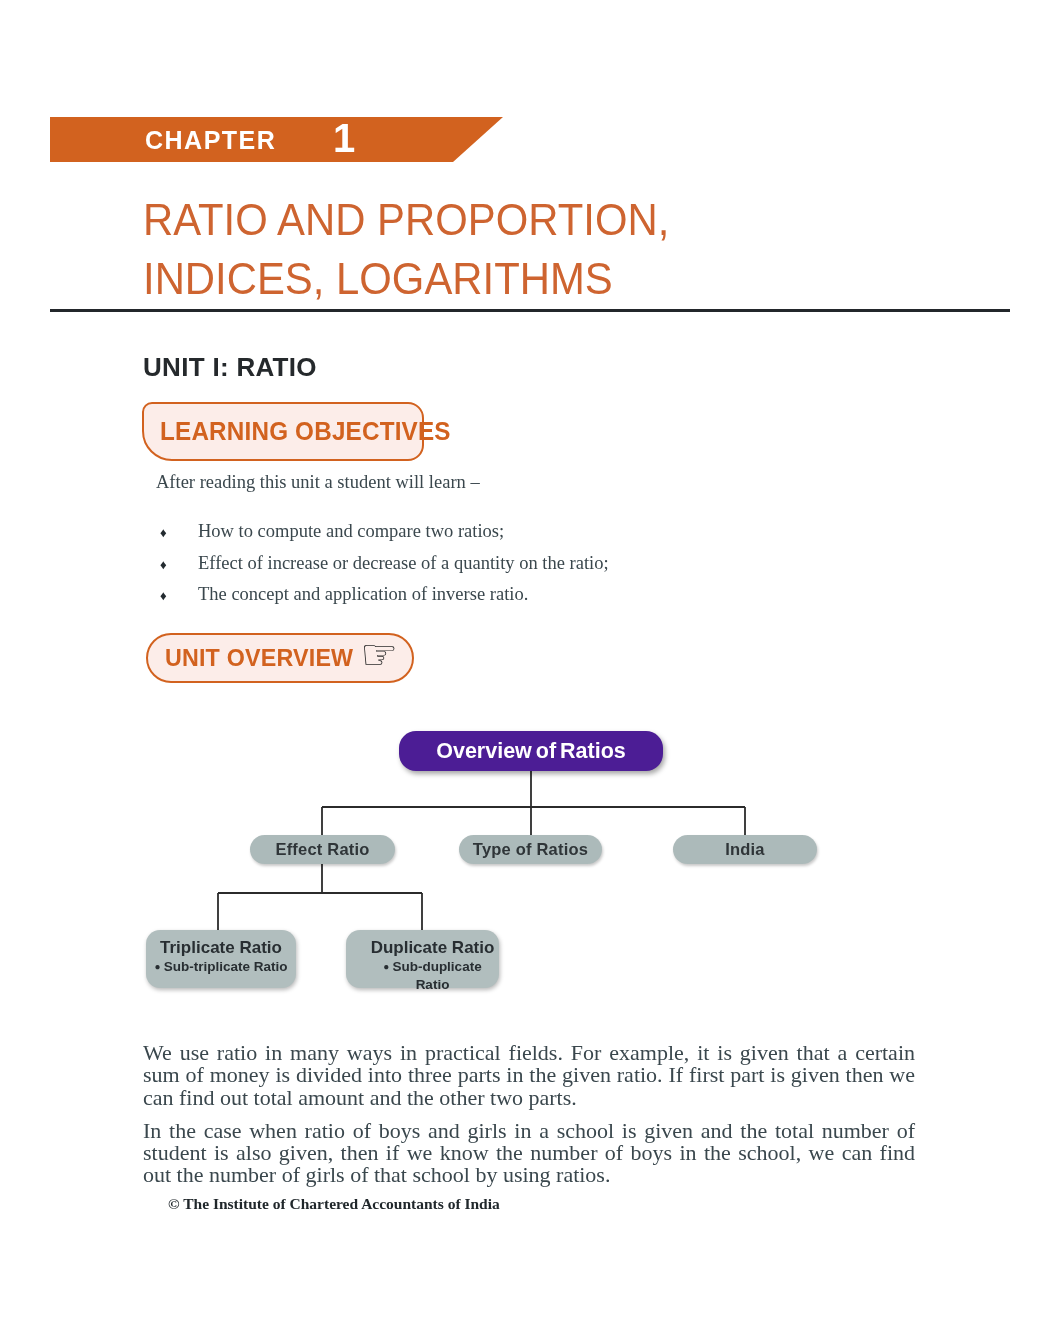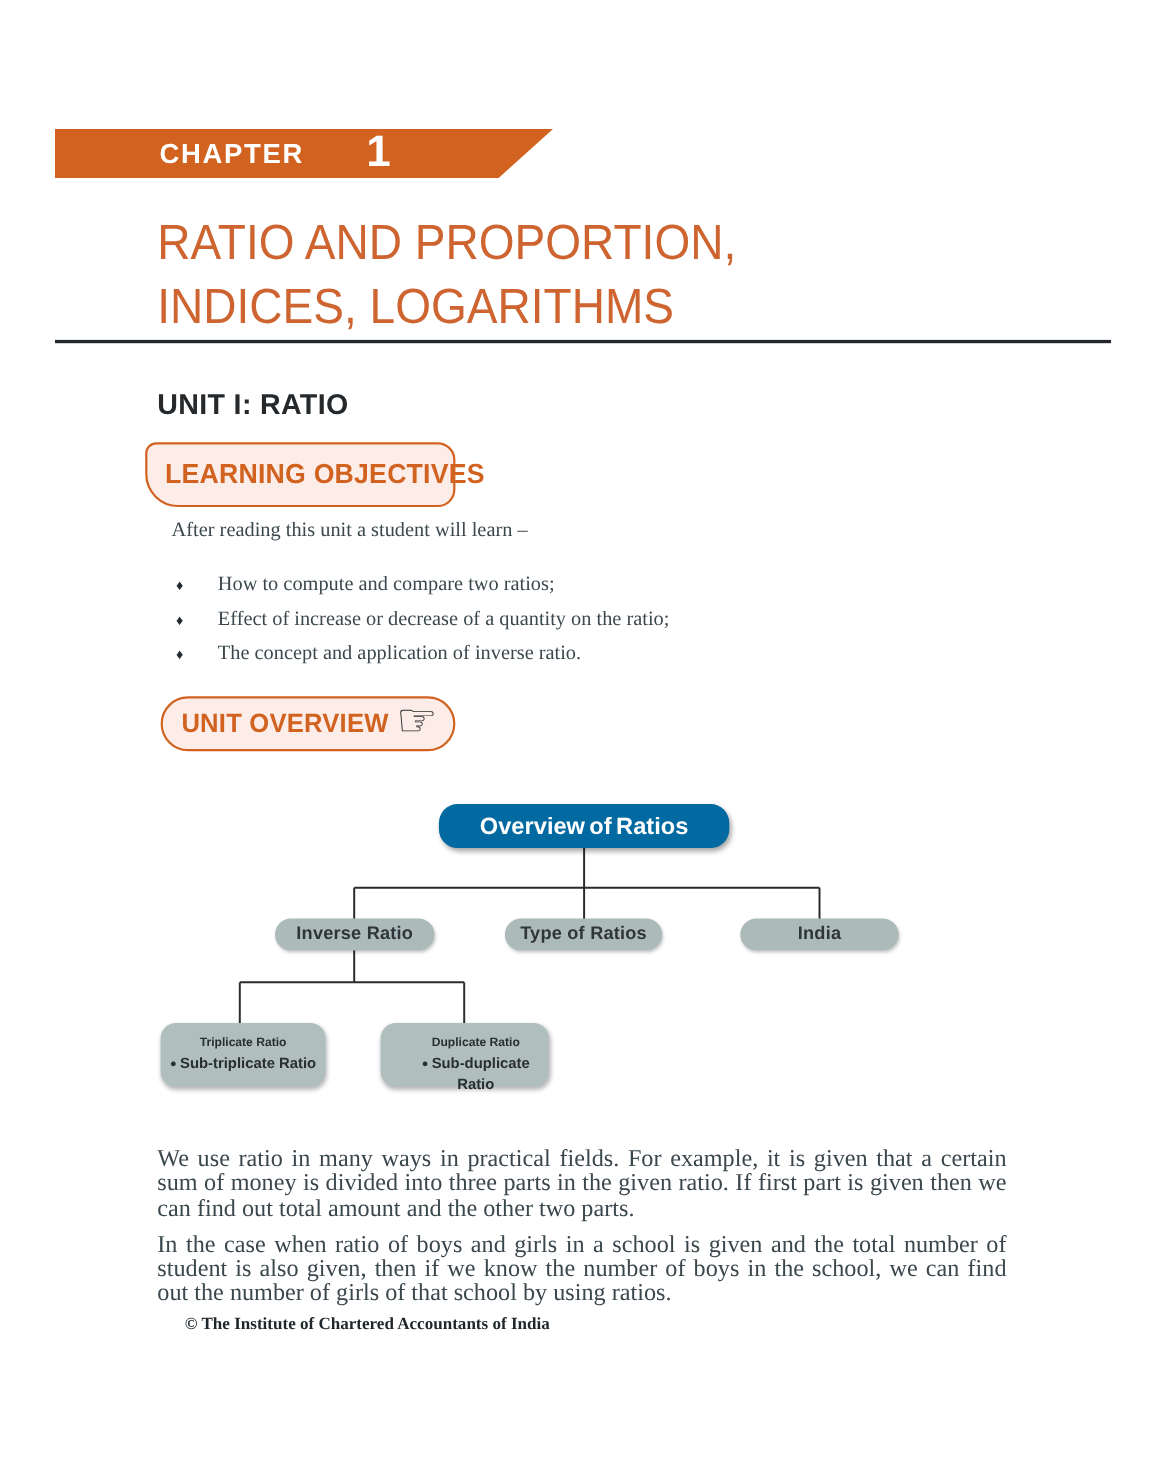--- a/index.html
+++ b/index.html
@@ -18,21 +18,21 @@
   .chapter-title{position:absolute;left:143px;top:190px;color:#CE6430;font-size:45px;
           line-height:59px;font-weight:normal;transform:scaleX(0.93);transform-origin:left top;
           letter-spacing:0px;white-space:nowrap;}
 
   .rule{position:absolute;left:50px;top:309px;width:960px;height:3px;background:#23272B;}
 
   .unit-heading{position:absolute;left:143px;top:352px;font-size:26px;font-weight:bold;
           color:#25292C;letter-spacing:0.3px;}
 
   
-  .lo-box{position:absolute;left:132px;top:402px;width:282px;height:59px;background:#FCEDE9;
+  .lo-box{position:absolute;left:142px;top:402px;width:282px;height:59px;background:#FCEDE9;
           border:2.5px solid #D2621F;border-radius:10px 16px 16px 30px;box-sizing:border-box;
           display:flex;align-items:center;padding-left:16px;}
   .lo-box .lo-label{color:#D2621F;font-size:25px;font-weight:bold;letter-spacing:0.2px;
           transform:scaleX(0.97);transform-origin:left center;white-space:nowrap;}
 
   
   .intro{position:absolute;left:156px;top:472px;font-family:"Liberation Serif",serif;
           font-size:18.5px;color:#3A474D;}
   .objectives{position:absolute;left:160px;top:502px;}
   .objective-row{display:flex;align-items:baseline;height:31.5px;}
@@ -45,34 +45,34 @@
           display:flex;align-items:center;justify-content:center;gap:4px;}
   .uo-box .uo-label{color:#D2621F;font-size:24px;font-weight:bold;letter-spacing:0.2px;
           white-space:nowrap;transform:scaleX(0.97);}
   .uo-box .hand{font-family:"DejaVu Sans",sans-serif;font-size:42px;line-height:1;
           color:#2B2B2B;margin-top:-6px;}
 
   
   .connectors{position:absolute;left:0;top:0;width:1057px;height:1327px;pointer-events:none;}
   .node{position:absolute;box-sizing:border-box;display:flex;align-items:center;
         justify-content:center;}
-  .node-root{left:399px;top:731px;width:264px;height:40px;background:#0369a1;border-radius:17px;
+  .node-root{left:399px;top:731px;width:264px;height:40px;background:#4c1d95;border-radius:17px;
         color:#ffffff;font-size:21.5px;font-weight:bold;letter-spacing:0px;word-spacing:-2px;
         box-shadow:2px 3px 5px rgba(0,0,0,0.35);}
   .pill{height:29px;background:#ACBABA;border-radius:14.5px;color:#2F3538;font-size:16.5px;
         font-weight:bold;box-shadow:1px 2px 3px rgba(0,0,0,0.22);letter-spacing:0.2px;}
   .pill-inverse{left:250px;top:835px;width:145px;}
   .pill-type{left:459px;top:835px;width:143px;}
   .pill-ratio{left:673px;top:835px;width:144px;}
   .leaf{position:absolute;width:150px;height:58px;background:#B1BEBE;border-radius:14px;
         box-shadow:1px 2px 4px rgba(0,0,0,0.28);text-align:center;box-sizing:border-box;
         padding-top:8px;}
   .leaf-triplicate{left:146px;top:930px;}
   .leaf-duplicate{left:346px;top:930px;width:153px;padding-left:20px;}
-  .leaf .leaf-title{font-size:11px;font-weight:bold;color:#282E32;line-height:20px;}
+  .leaf .leaf-title{font-size:17px;font-weight:bold;color:#282E32;line-height:20px;}
   .leaf .leaf-sub{font-size:13.5px;font-weight:bold;color:#282E32;line-height:18px;}
   .leaf .leaf-sub .dot{font-size:10px;vertical-align:1px;margin-right:3px;}
 
   
   .body-copy{position:absolute;left:143px;top:1042px;width:772px;
         font-family:"Liberation Serif",serif;font-size:22px;line-height:22.3px;
         color:#3A474D;text-align:justify;}
   .body-copy p{margin:0 0 11px 0;}
 
   .footer-line{position:absolute;left:168px;top:1195px;font-family:"Liberation Serif",serif;
@@ -131,21 +131,21 @@
       <path d="M531 807 V836"></path>
       <path d="M745 807 V836"></path>
       <path d="M322 863 V893"></path>
       <path d="M218 893 H422"></path>
       <path d="M218 893 V931"></path>
       <path d="M422 893 V931"></path>
     </g>
   </svg>
 
   <div class="node node-root">Overview of Ratios</div>
-  <div class="node pill pill-inverse">Inverse Ratio</div>
+  <div class="node pill pill-inverse">Effect Ratio</div>
   <div class="node pill pill-type">Type of Ratios</div>
   <div class="node pill pill-ratio">India</div>
 
   <div class="leaf leaf-triplicate">
     <div class="leaf-title">Triplicate Ratio</div>
     <div class="leaf-sub"><span class="dot">●</span><span>Sub-triplicate Ratio</span></div>
   </div>
   <div class="leaf leaf-duplicate">
     <div class="leaf-title">Duplicate Ratio</div>
     <div class="leaf-sub"><span class="dot">●</span><span>Sub-duplicate Ratio</span></div>

